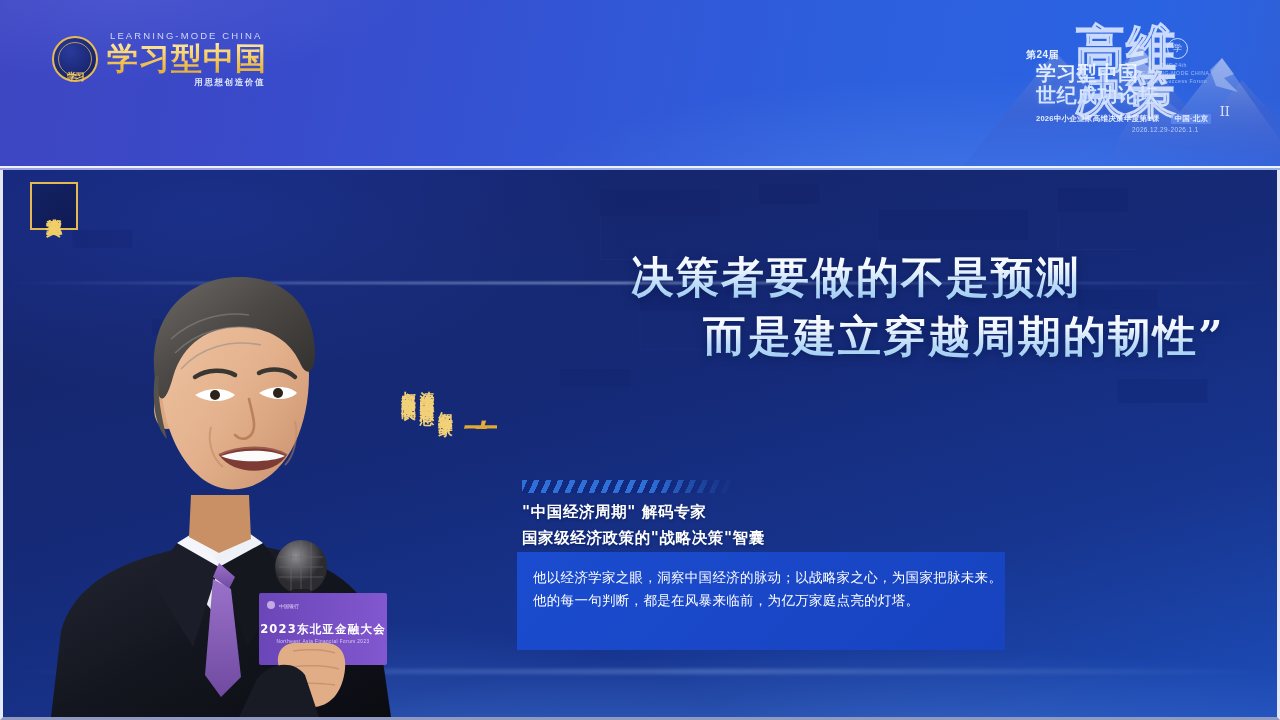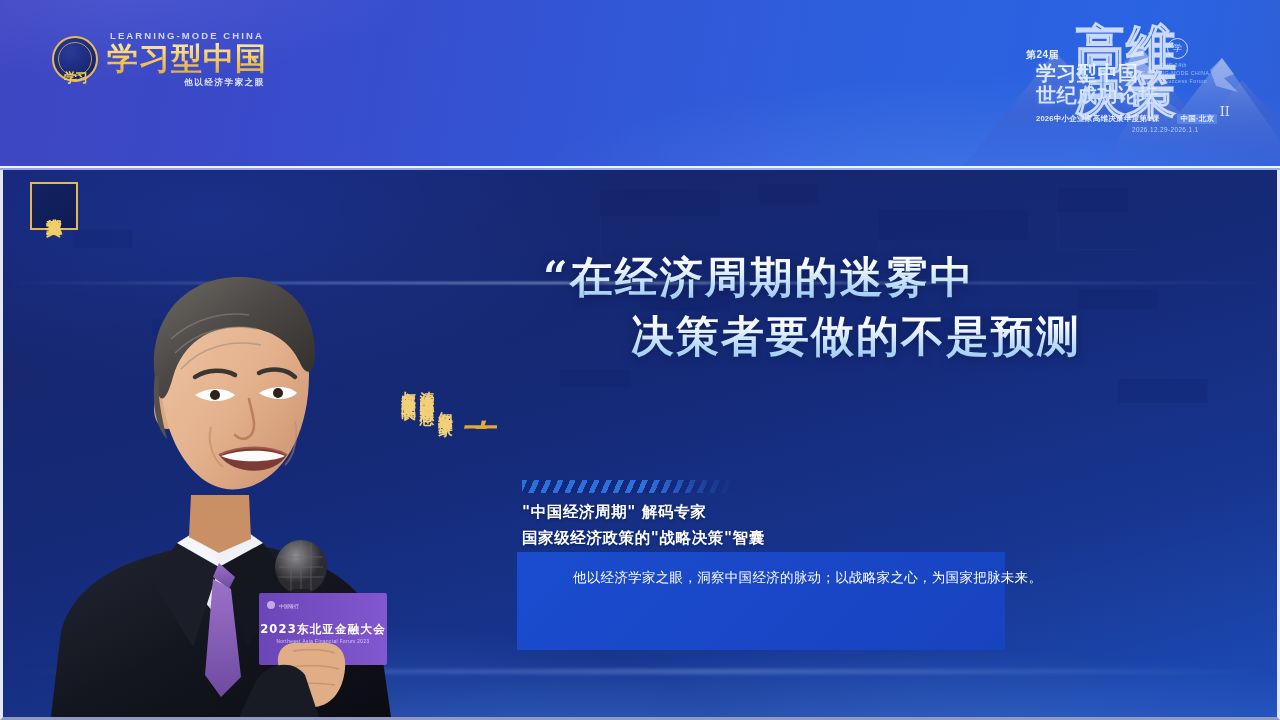--- a/index.html
+++ b/index.html
@@ -68,30 +68,30 @@
     display: flex; align-items: center; justify-content: center;
   }
   #brand-seal::after {
     content: "";
     position: absolute; inset: 4px;
     border-radius: 50%;
     border: 1px solid rgba(232,187,82,.75);
   }
   #brand-seal-glyph {
     font-family: Liberation Serif, serif;
-    font-size: 13px; font-weight: 700;
+    font-size: 10px; font-weight: 700;
     color: #f0c95e;
     line-height: 1;
     letter-spacing: -2px;
     position: relative; z-index: 2; margin-top: 36px;
   }
   #brand-text { display: flex; flex-direction: column; }
   #brand-en {
     font-size: 9.5px; letter-spacing: 2.1px;
-    color: #cfd8f5; font-weight: 700;
+    color: #cfd8f5; font-weight: 400;
     margin-left: 3px; margin-bottom: 1px;
   }
   #brand-cn {
     font-family: "DejaVu Serif", serif;
     font-size: 31px; font-weight: 700;
     letter-spacing: 1px;
     line-height: 1.05;
     background: linear-gradient(to bottom, #ffe9a3 0%, #f7cd63 45%, #e3ab33 100%);
     -webkit-background-clip: text; background-clip: text;
     color: transparent;
@@ -161,21 +161,21 @@
   #forum-sub {
     position: absolute; left: 16px; top: 88px;
     font-size: 7.6px; font-weight: 700;
     color: #e4ecff; letter-spacing: .2px;
     white-space: nowrap;
   }
   #forum-sub-tag {
     display: inline-block;
     background: rgba(120,160,255,.45);
     padding: 0 3px; border-radius: 1px;
-    margin-left: 18px;
+    margin-left: 12px;
   }
   #forum-date {
     position: absolute; left: 112px; top: 100px;
     font-size: 6.4px; color: rgba(212,226,255,.8);
     letter-spacing: .4px;
   }
   #forum-rom {
     position: absolute; right: 2px; top: 78px;
     font-family: "DejaVu Serif", serif;
     font-size: 13px;
@@ -347,21 +347,20 @@
     background: linear-gradient(135deg, #1b4ccf 0%, #1947c7 50%, #1743bf 100%);
     padding: 14px 16px 0 16px;
   }
   .desc-line {
     font-family: "DejaVu Sans", sans-serif;
     font-size: 13.5px;
     line-height: 1.72;
     color: #ffffff;
     letter-spacing: .3px;
     white-space: nowrap;
-    margin-left: 40px;
   }
 </style>
 </head>
 <body>
 
 <div id="stage">
 
   <div id="header">
     <div id="header-sheen"></div>
 
@@ -384,21 +383,21 @@
       <path d="M372,58 L384,74 L374,78 L388,92 L366,86 L360,70 Z" fill="#e6edfd" opacity=".45"></path>
     </svg>
 
     <div id="brand">
       <div id="brand-seal">
         <span id="brand-seal-glyph">学习</span>
       </div>
       <div id="brand-text">
         <div id="brand-en">LEARNING-MODE CHINA</div>
         <div id="brand-cn">学习型中国</div>
-        <div id="brand-slogan">他以经济学家之眼</div>
+        <div id="brand-slogan">用思想创造价值</div>
       </div>
     </div>
 
     <div id="forum">
       <div id="forum-big">高维
 决策</div>
       <div id="forum-seal">
         <span>学</span>
       </div>
       <div id="forum-seal-en">THE 24th
@@ -557,29 +556,30 @@
     </div>
 
     <div id="nameblock">
       <div id="name-cn">李稻葵</div>
       <div class="title-col short">知名经济学家</div>
       <div class="title-col">清华大学中国经济思想</div>
       <div class="title-col">与实践研究院院长</div>
     </div>
 
     <div id="quote">
-      <div class="quote-line l1">“在经济周期的迷雾中</div>
       <div class="quote-line l2">决策者要做的不是预测</div>
+      <div class="quote-line l3">而是建立穿越周期的韧性”</div>
     </div>
 
     <div id="stripe"></div>
 
     <div id="credentials">
       <div class="cred-line">"中国经济周期" 解码专家</div>
       <div class="cred-line">国家级经济政策的"战略决策"智囊</div>
     </div>
 
     <div id="descbox">
       <div class="desc-line">他以经济学家之眼，洞察中国经济的脉动；以战略家之心，为国家把脉未来。</div>
+      <div class="desc-line">他的每一句判断，都是在风暴来临前，为亿万家庭点亮的灯塔。</div>
     </div>
 
   </div>
 </div>
 
 </body></html>

